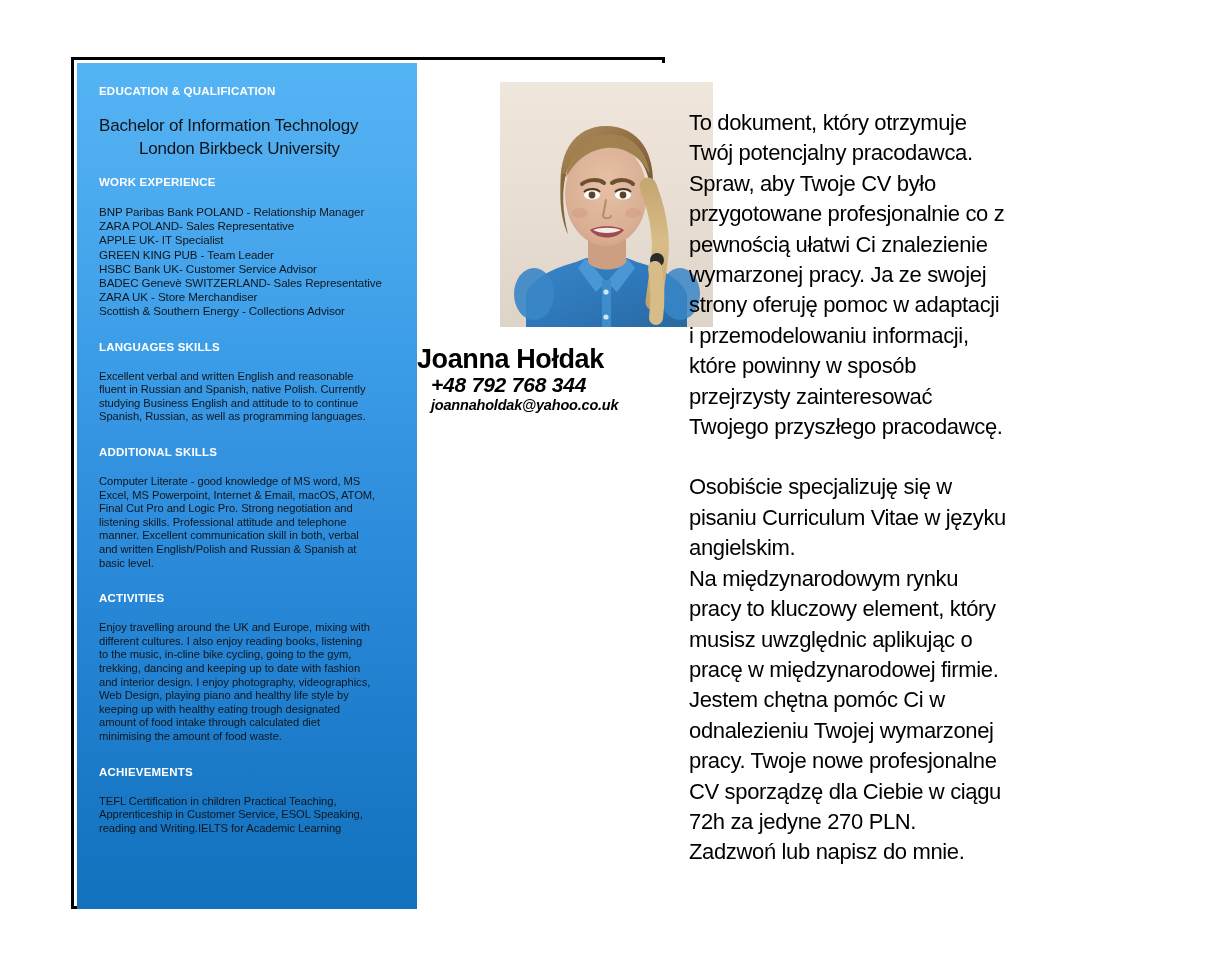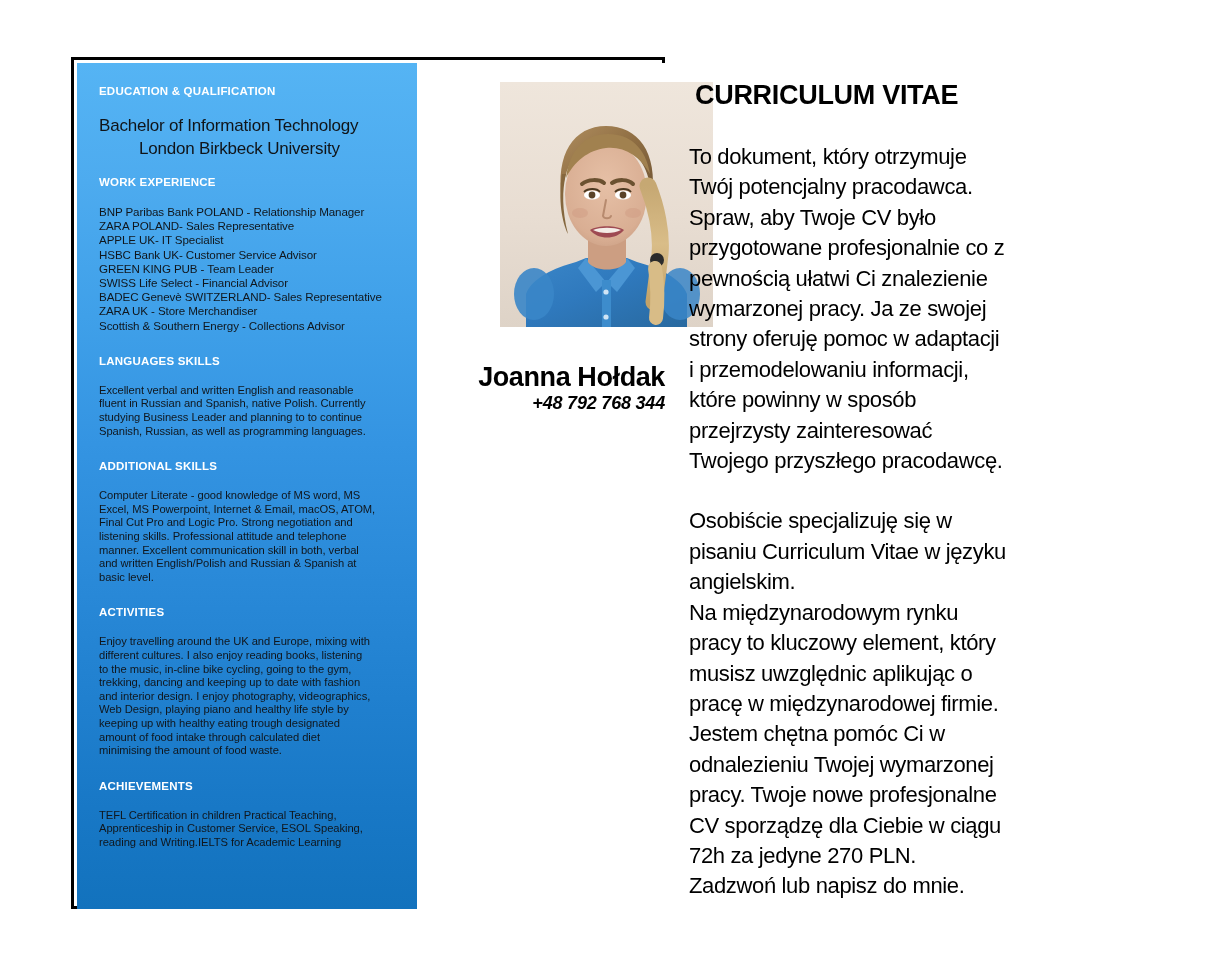--- a/index.html
+++ b/index.html
@@ -107,34 +107,34 @@
     height: 245px;
     overflow: hidden;
     background: #ece2d8;
   }
   #photo-frame svg { display: block; }
 
   
   #name-block {
     position: absolute;
     left: 0;
-    top: 299px;
+    top: 281px;
     width: 248px;
-    text-align: right;
+    text-align: left;
   }
   #person-name {
     font-size: 27px;
     font-weight: bold;
     color: #000000;
     letter-spacing: -0.4px;
     line-height: 30px;
     margin: 0;
   }
   #person-phone {
-    font-size: 18px;
+    font-size: 21px;
     font-weight: bold;
     font-style: italic;
     color: #000000;
     line-height: 22px;
     letter-spacing: -0.2px;
     margin: 0;
     padding-left: 14px;
   }
   #person-email {
     font-size: 14.5px;
@@ -191,36 +191,35 @@
 
     <div class="gap-md"></div>
 
     <div class="sec-head">WORK EXPERIENCE</div>
 
     <div class="gap-md"></div>
 
     <div class="job-line">BNP Paribas Bank POLAND - Relationship Manager</div>
     <div class="job-line">ZARA POLAND- Sales Representative</div>
     <div class="job-line">APPLE UK- IT Specialist</div>
+    <div class="job-line">GREEN KING PUB - Team Leader</div>
     <div class="job-line">HSBC Bank UK- Customer Service Advisor</div>
-    <div class="job-line">GREEN KING PUB - Team Leader</div>
-    <div class="job-line">SWISS Life Select - Financial Advisor</div>
     <div class="job-line">BADEC Genevè  SWITZERLAND- Sales Representative</div>
     <div class="job-line">ZARA UK - Store Merchandiser</div>
     <div class="job-line">Scottish &amp; Southern Energy - Collections Advisor</div>
 
     <div class="gap-lg"></div>
 
     <div class="sec-head">LANGUAGES SKILLS</div>
 
     <div class="gap-md"></div>
 
     <div class="body-text">Excellent verbal and written English and reasonable</div>
     <div class="body-text">fluent in Russian and Spanish, native Polish. Currently</div>
-    <div class="body-text">studying Business Leader and planning to to continue</div>
+    <div class="body-text">studying Business English and attitude to to continue</div>
     <div class="body-text">Spanish, Russian, as well as programming languages.</div>
 
     <div class="gap-lg"></div>
 
     <div class="sec-head">ADDITIONAL SKILLS</div>
 
     <div class="gap-md"></div>
 
     <div class="body-text">Computer Literate - good knowledge of MS word, MS</div>
     <div class="body-text">Excel, MS Powerpoint, Internet &amp; Email, macOS, ATOM,</div>
@@ -334,27 +333,27 @@
         <path d="M93 148 C100 145 114 145 121 148 C114 152 100 152 93 148 Z" fill="#f4ece6"></path>
 
         <ellipse cx="80" cy="131" rx="8" ry="5" fill="#cf9a80" opacity="0.45"></ellipse>
         <ellipse cx="133" cy="131" rx="8" ry="5" fill="#cf9a80" opacity="0.45"></ellipse>
       </svg>
     </div>
 
     <div id="name-block">
       <div id="person-name">Joanna Hołdak</div>
       <div id="person-phone">+48 792 768 344</div>
+      <div id="person-email">joannaholdak@yahoo.co.uk</div>
     </div>
 
   </div>
 </div>
 
 <div id="promo">
-  <div id="promo-title">CURRICULUM VITAE</div>
   <div id="promo-gap1"></div>
   <div class="promo-para">To dokument, który otrzymuje
 Twój potencjalny pracodawca.
 Spraw, aby Twoje CV było
 przygotowane profesjonalnie co z
 pewnością ułatwi Ci znalezienie
 wymarzonej pracy. Ja ze swojej
 strony oferuję pomoc w adaptacji
 i przemodelowaniu informacji,
 które powinny w sposób

